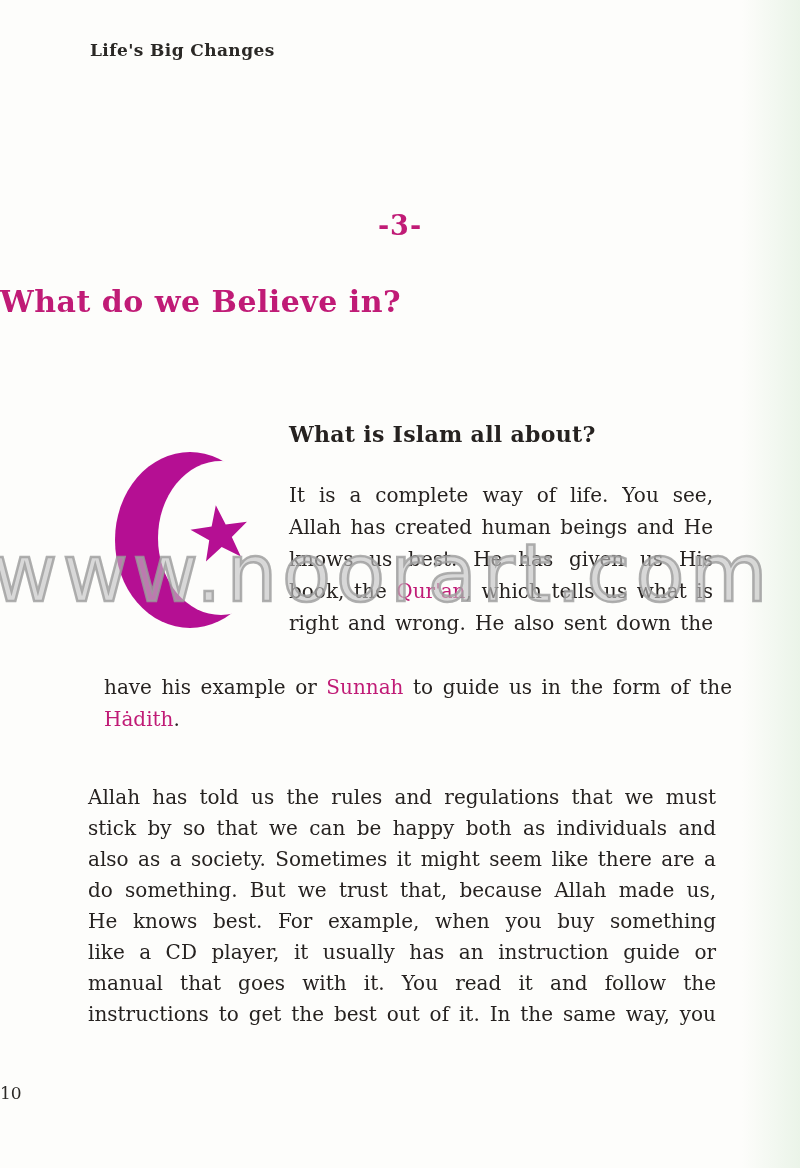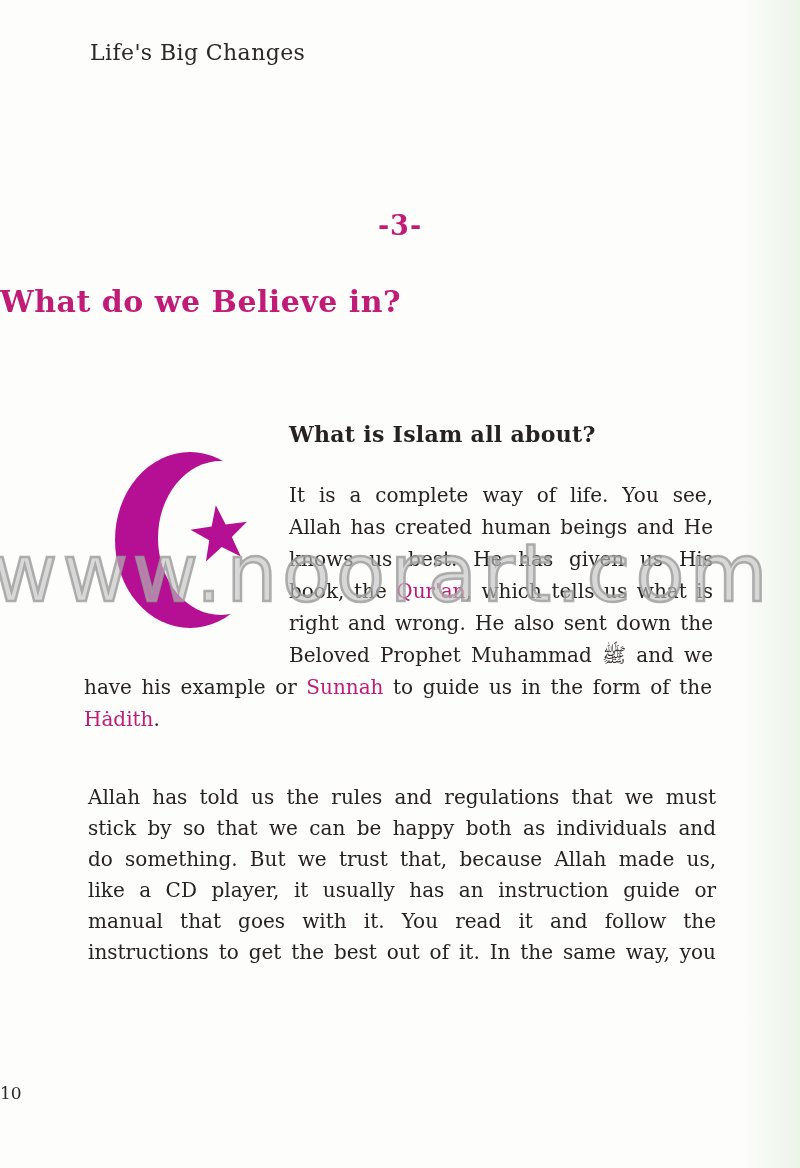--- a/index.html
+++ b/index.html
@@ -19,21 +19,21 @@
     overflow: hidden;
   }
   .edge-tint {
     position: absolute; right: 0; top: 0; width: 58px; height: 1168px;
     background: linear-gradient(to right, rgba(223,238,221,0), rgba(219,236,217,0.55));
     pointer-events: none;
     z-index: 1;
   }
   .running-header {
     position: absolute; left: 90px; top: 40px;
-    font-size: 22px; font-weight: normal; letter-spacing: 0.4px;
+    font-size: 17px; font-weight: bold; letter-spacing: 0.4px;
     color: #2b2926;
   }
   .chapter-number {
     position: absolute; left: 0; top: 210px; width: 800px;
     text-align: center; font-size: 27px; font-weight: bold;
     color: var(--accent); letter-spacing: 1px;
   }
   .chapter-title {
     position: absolute; left: 0; top: 284px; width: 800px; margin: 0;
     text-align: left; font-size: 30px; font-weight: bold;
@@ -47,21 +47,21 @@
     position: absolute; left: 115px; top: 452px;
     width: 151px; height: 176px;
     z-index: 2;
   }
   .para { position: absolute; font-size: 20px; z-index: 2; }
   .para .tline { height: 32px; line-height: 32px; overflow: visible; }
   .para-2 .tline { height: 31px; line-height: 31px; }
   .tline.just { text-align: justify; text-align-last: justify; }
   .tline .accent { color: var(--accent); }
   .para-beside { left: 289px; top: 479px; width: 424px; }
-  .para-wide   { left: 84px;  top: 671px; width: 628px; }
+  .para-wide   { left: 104px;  top: 671px; width: 628px; }
   .para-2      { left: 88px;  top: 782px; width: 628px; }
   .page-number {
     position: absolute; left: 0; top: 1083px; width: 800px;
     text-align: left; font-size: 17px; color: #2b2926;
   }
   .watermark {
     position: absolute; left: -8px; top: 534px; width: 816px;
     font-family: "DejaVu Sans", sans-serif;
     font-size: 80px; line-height: 1; letter-spacing: 5px;
     white-space: nowrap;
@@ -92,32 +92,33 @@
   </svg>
 
   <div class="section-heading">What is Islam all about?</div>
 
   <div class="para para-beside">
       <div class="tline just"><span>It is a complete way of life. You see,</span></div>
       <div class="tline just"><span>Allah has created human beings and He</span></div>
       <div class="tline just"><span>knows us best. He has given us His</span></div>
       <div class="tline just"><span>book, the </span><span class="accent">Qur'an</span><span>, which tells us what is</span></div>
       <div class="tline just"><span>right and wrong. He also sent down the</span></div>
-      <div class="tline just"><span>Beloved Prophet Muhammad ﷺ and we</span></div>
     </div>
 
   <div class="para para-wide">
       <div class="tline just"><span>have his example or </span><span class="accent">Sunnah</span><span> to guide us in the form of the</span></div>
       <div class="tline"><span class="accent">Hȧdith</span><span>.</span></div>
     </div>
 
   <div class="para para-2">
       <div class="tline just"><span>Allah has told us the rules and regulations that we must</span></div>
       <div class="tline just"><span>stick by so that we can be happy both as individuals and</span></div>
+      <div class="tline just"><span>also as a society. Sometimes it might seem like there are a</span></div>
       <div class="tline just"><span>do something. But we trust that, because Allah made us,</span></div>
+      <div class="tline just"><span>He knows best. For example, when you buy something</span></div>
       <div class="tline just"><span>like a CD player, it usually has an instruction guide or</span></div>
       <div class="tline just"><span>manual that goes with it. You read it and follow the</span></div>
       <div class="tline just"><span>instructions to get the best out of it. In the same way, you</span></div>
     </div>
 
   <div class="page-number">10</div>
 
   <div class="watermark">www.noorart.com</div>
 
 </div>

